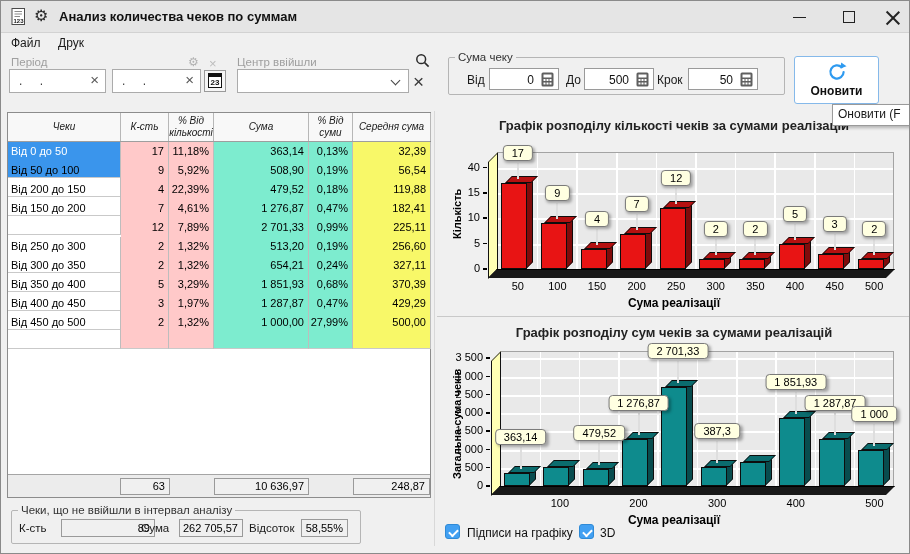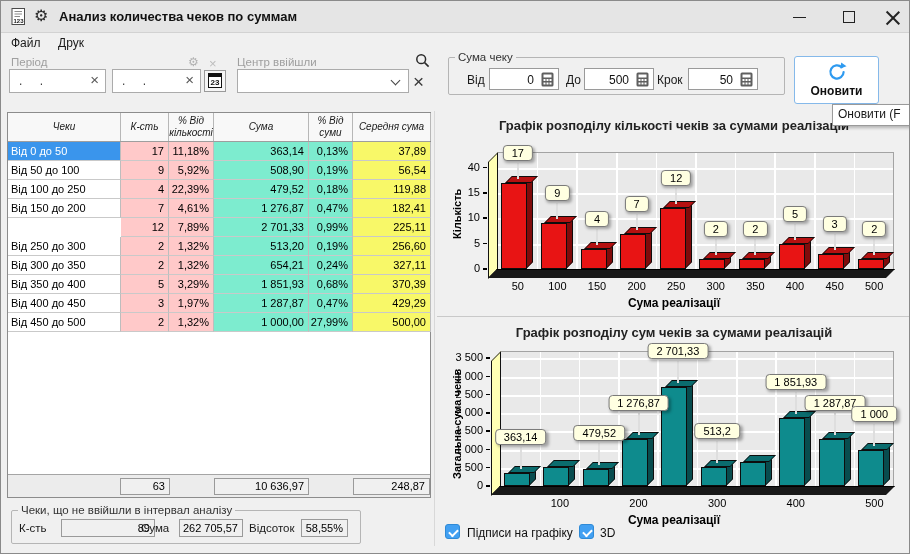--- a/index.html
+++ b/index.html
@@ -46,21 +46,21 @@
   .refresh-btn .lbl{position:absolute;left:0;bottom:5px;width:100%;text-align:center;font-size:12px;font-weight:bold;color:#111;}
   .refresh-btn svg{position:absolute;left:31px;top:4px;}
   .tooltip{position:absolute;left:831px;top:103px;width:79px;height:22px;background:#fff;border:1px solid #9a9a9a;font-size:12px;line-height:19px;padding-left:5px;overflow:hidden;white-space:nowrap;box-shadow:2px 2px 3px rgba(0,0,0,.25);z-index:60;}
   
   .grid{position:absolute;left:6px;top:111px;width:424px;height:386px;background:#fff;border:1px solid #8c8c8c;}
   .ghead{position:absolute;left:0;top:0;width:100%;height:29px;background:#f8f8f8;border-bottom:1px solid #9e9e9e;}
   .hcell{position:absolute;top:0;height:28px;font-size:10px;line-height:12px;text-align:center;border-right:1px solid #b7b7b7;display:flex;align-items:center;justify-content:center;overflow:hidden;color:#1a1a1a;font-style:italic;}
   .c0{left:0;width:113px;}.c1{left:113px;width:48px;}.c2{left:161px;width:45px;}
   .c3{left:206px;width:95px;}.c4{left:301px;width:44px;}.c5{left:345px;width:78px;}
   .trow{position:absolute;left:0;width:423px;height:19px;}
-  .cell{position:absolute;top:0;height:19px;line-height:18px;font-size:11px;border-right:1px solid #bdbdbd;border-bottom:1px solid #c9c9c9;overflow:hidden;color:#000;}
+  .cell{position:absolute;top:0;height:36px;line-height:18px;font-size:11px;border-right:1px solid #bdbdbd;border-bottom:1px solid #c9c9c9;overflow:hidden;color:#000;}
   .cell.rng{padding-left:3px;}
   .cell.num{text-align:right;padding-right:4px;}
   .bg-pink{background:#ffc9c9;}
   .bg-teal{background:#7deccf;}
   .bg-yel{background:#f8f868;}
   .trow.sel{box-shadow:inset 0 0 0 1px #b85c14;}
   .trow.sel .cell.rng{background:#3a95ec;color:#fff;}
   .gfoot{position:absolute;left:0;bottom:0;width:100%;height:23px;background:#ececec;border-top:1px solid #a5a5a5;}
   .fbox{position:absolute;top:3px;height:17px;background:#f0f0f0;border:1px solid #9a9a9a;font-size:11px;line-height:15px;text-align:right;padding-right:4px;color:#000;}
   .excl-grp{left:10px;top:503px;width:350px;height:40px;}
@@ -217,32 +217,32 @@
       <div class="hcell c4">% Від суми</div>
       <div class="hcell c5">Середня сума</div>
     </div>
     <div id="grid-rows">
         <div class="trow sel" style="top: 29px;">
           <div class="cell c0 rng ">Від 0 до 50</div>
           <div class="cell c1 num bg-pink">17</div>
           <div class="cell c2 num bg-pink">11,18%</div>
           <div class="cell c3 num bg-teal">363,14</div>
           <div class="cell c4 num bg-teal">0,13%</div>
-          <div class="cell c5 num bg-yel">37,89</div>
+          <div class="cell c5 num bg-yel">32,39</div>
         </div>
         <div class="trow" style="top: 48px;">
           <div class="cell c0 rng ">Від 50 до 100</div>
           <div class="cell c1 num bg-pink">9</div>
           <div class="cell c2 num bg-pink">5,92%</div>
           <div class="cell c3 num bg-teal">508,90</div>
           <div class="cell c4 num bg-teal">0,19%</div>
           <div class="cell c5 num bg-yel">56,54</div>
         </div>
         <div class="trow" style="top: 67px;">
-          <div class="cell c0 rng ">Від 100 до 250</div>
+          <div class="cell c0 rng ">Від 200 до 150</div>
           <div class="cell c1 num bg-pink">4</div>
           <div class="cell c2 num bg-pink">22,39%</div>
           <div class="cell c3 num bg-teal">479,52</div>
           <div class="cell c4 num bg-teal">0,18%</div>
           <div class="cell c5 num bg-yel">119,88</div>
         </div>
         <div class="trow" style="top: 86px;">
           <div class="cell c0 rng ">Від 150 до 200</div>
           <div class="cell c1 num bg-pink">7</div>
           <div class="cell c2 num bg-pink">4,61%</div>
@@ -472,21 +472,21 @@
       <div class="bar-side" style="left: 249.35px; top: 69.438px; width: 7px; height: 98.562px; background: rgb(8, 76, 78); position: absolute;"></div>
       <div class="bar-top" style="left: 227.85px; top: 62.438px; width: 26px; height: 7px; background: rgb(11, 108, 110); position: absolute;"></div>
       <div class="bar-front" style="left: 224.35px; top: 69.438px; width: 26px; height: 98.562px; background: rgb(14, 139, 141); position: absolute;"></div>
       <div class="connector" style="left: 239.85px; top: 43.438px; height: 22px; position: absolute;"></div>
       <div class="callout" style="left: 240.85px; top: 25.438px;">2 701,33</div>
       <div class="bar-side" style="left: 288.65px; top: 149.275px; width: 7px; height: 18.7249px; background: rgb(8, 76, 78); position: absolute;"></div>
       <div class="bar-top" style="left: 267.15px; top: 142.275px; width: 26px; height: 7px; background: rgb(11, 108, 110); position: absolute;"></div>
       <div class="bar-front" style="left: 263.65px; top: 149.275px; width: 26px; height: 18.7249px; background: rgb(14, 139, 141); position: absolute;"></div>
       <div class="xtick" style="left: 260.15px; top: 179px;">300</div>
       <div class="connector" style="left: 279.15px; top: 123.275px; height: 22px; position: absolute;"></div>
-      <div class="callout" style="left: 280.15px; top: 105.275px;">513,2</div>
+      <div class="callout" style="left: 280.15px; top: 105.275px;">387,3</div>
       <div class="bar-side" style="left: 327.95px; top: 144.13px; width: 7px; height: 23.8698px; background: rgb(8, 76, 78); position: absolute;"></div>
       <div class="bar-top" style="left: 306.45px; top: 137.13px; width: 26px; height: 7px; background: rgb(11, 108, 110); position: absolute;"></div>
       <div class="bar-front" style="left: 302.95px; top: 144.13px; width: 26px; height: 23.8698px; background: rgb(14, 139, 141); position: absolute;"></div>
       <div class="bar-side" style="left: 367.25px; top: 100.43px; width: 7px; height: 67.5704px; background: rgb(8, 76, 78); position: absolute;"></div>
       <div class="bar-top" style="left: 345.75px; top: 93.4296px; width: 26px; height: 7px; background: rgb(11, 108, 110); position: absolute;"></div>
       <div class="bar-front" style="left: 342.25px; top: 100.43px; width: 26px; height: 67.5704px; background: rgb(14, 139, 141); position: absolute;"></div>
       <div class="xtick" style="left: 338.75px; top: 179px;">400</div>
       <div class="connector" style="left: 357.75px; top: 74.4296px; height: 22px; position: absolute;"></div>
       <div class="callout" style="left: 358.75px; top: 56.4296px;">1 851,93</div>
       <div class="bar-side" style="left: 406.55px; top: 121.01px; width: 7px; height: 46.9899px; background: rgb(8, 76, 78); position: absolute;"></div>

